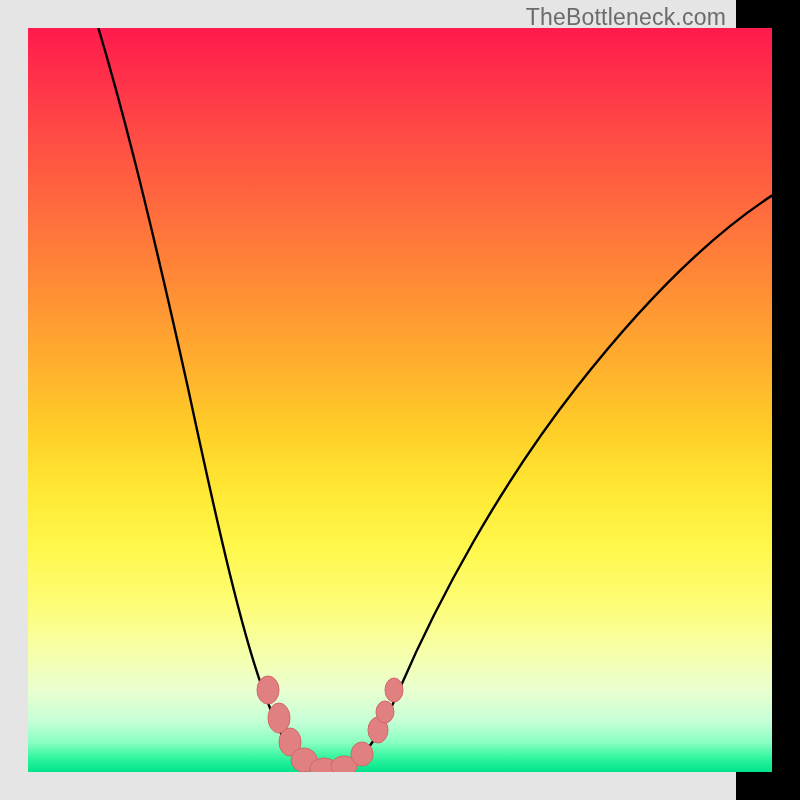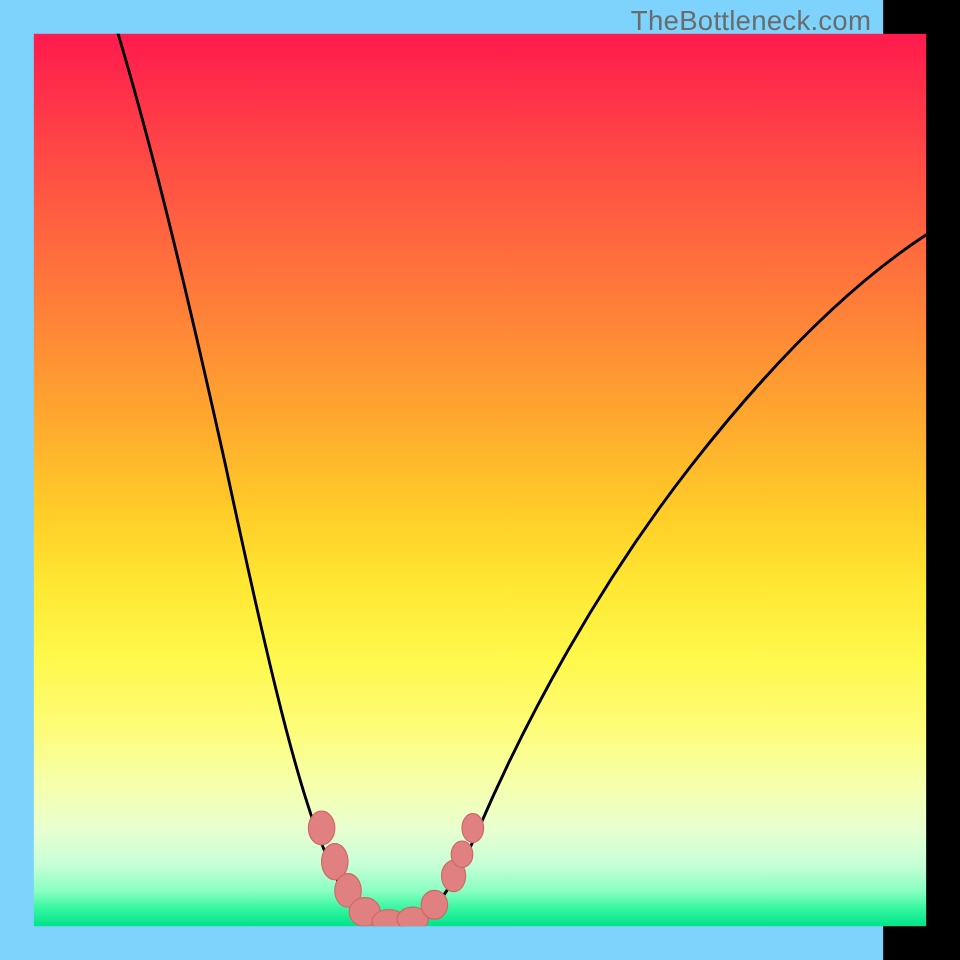--- a/index.html
+++ b/index.html
@@ -10,21 +10,21 @@
     background: #000;
     overflow: hidden;
     font-family: Arial, Helvetica, sans-serif;
   }
   .frame {
     position: absolute;
     top: 0;
     left: 0;
     width: 736px;
     height: 800px;
-    background: #7dd3fc;
+    background: #e5e5e5;
   }
   .plot-area {
     position: absolute;
     top: 28px;
     left: 28px;
     width: 744px;
     height: 744px;
     overflow: hidden;
   }
   .gradient {

